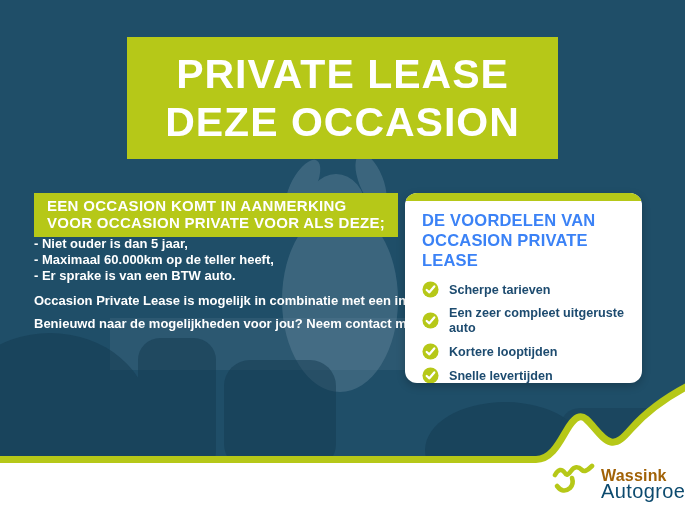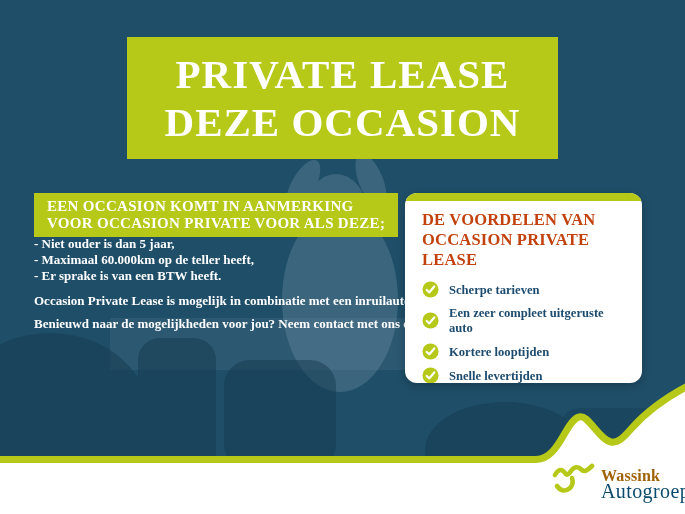--- a/index.html
+++ b/index.html
@@ -27,35 +27,35 @@
   .note{left:34px;color:#ffffff;font-weight:bold;font-size:13px;line-height:16px;white-space:nowrap;}
   .note1{top:293px;}
   .note2{top:316px;}
   
   .card{
     left:405px;top:193px;width:237px;height:190px;background:#ffffff;
     border-radius:12px;overflow:hidden;box-shadow:0 3px 8px rgba(0,0,0,.22);
   }
   .card-top{height:8px;background:#B6C818;}
   .card-body{padding:9px 14px 10px 17px;}
-  .card-title{color:#c2410c;font-weight:bold;font-size:16.5px;line-height:20px;letter-spacing:.2px;}
+  .card-title{color:#3b82f6;font-weight:bold;font-size:16.5px;line-height:20px;letter-spacing:.2px;}
   .benefit-list{list-style:none;margin:11px 0 0 0;padding:0;}
   .benefit{display:flex;align-items:center;gap:10px;margin-bottom:7px;}
   .check{flex:0 0 17px;width:17px;height:17px;}
   .benefit-label{
     color:#1D4B6F;font-weight:bold;font-size:12.6px;line-height:15px;padding-top:1px;
     white-space:pre-line;max-width:180px;
   }
   
   .logo{left:551px;top:463px;display:flex;align-items:flex-start;}
   .logo-text{margin-top:5px;margin-left:2px;}
   .logo-name{color:#a16207;font-weight:bold;font-size:16px;line-height:15px;letter-spacing:.2px;}
   .logo-subname{color:#0c4a6e;font-size:20px;line-height:16px;letter-spacing:.4px;}
   .bg-svg{position:absolute;left:0;top:0;z-index:0;}
-  .fg{z-index:1;font-family:Liberation Serif, serif;}
+  .fg{z-index:1;}
 </style>
 </head>
 <body>
 
 <div class="canvas">
 
   <svg class="bg-svg" width="685" height="514" viewBox="0 0 685 514">
     <defs>
       <clipPath id="bgclip">
         <path d="M-4 -4 L688 -4 L688 386 C665 398 647 411 631 429 C624 437 618 443.5 611 442 C602 440 594 426 586 419 C580 414 575 418 570 425 C562 436 554 459.5 536 459.5 L-4 459.5 Z"></path>
@@ -90,21 +90,21 @@
   </div>
 
   <div class="abs tagline fg">
     <div>EEN OCCASION KOMT IN AANMERKING</div>
     <div>VOOR OCCASION PRIVATE VOOR ALS DEZE;</div>
   </div>
 
   <div class="abs bullets fg">
     <div>- Niet ouder is dan 5 jaar,</div>
     <div>- Maximaal 60.000km op de teller heeft,</div>
-    <div>- Er sprake is van een BTW heeft.</div>
+    <div>- Er sprake is van een BTW auto.</div>
   </div>
 
   <div class="abs note note1 fg">Occasion Private Lease is mogelijk in combinatie met een inruilauto.</div>
   <div class="abs note note2 fg">Benieuwd naar de mogelijkheden voor jou? Neem contact met ons op.</div>
 
   <div class="abs card fg">
     <div class="card-top"></div>
     <div class="card-body">
       <div class="card-title">
         <div>DE VOORDELEN VAN</div>

